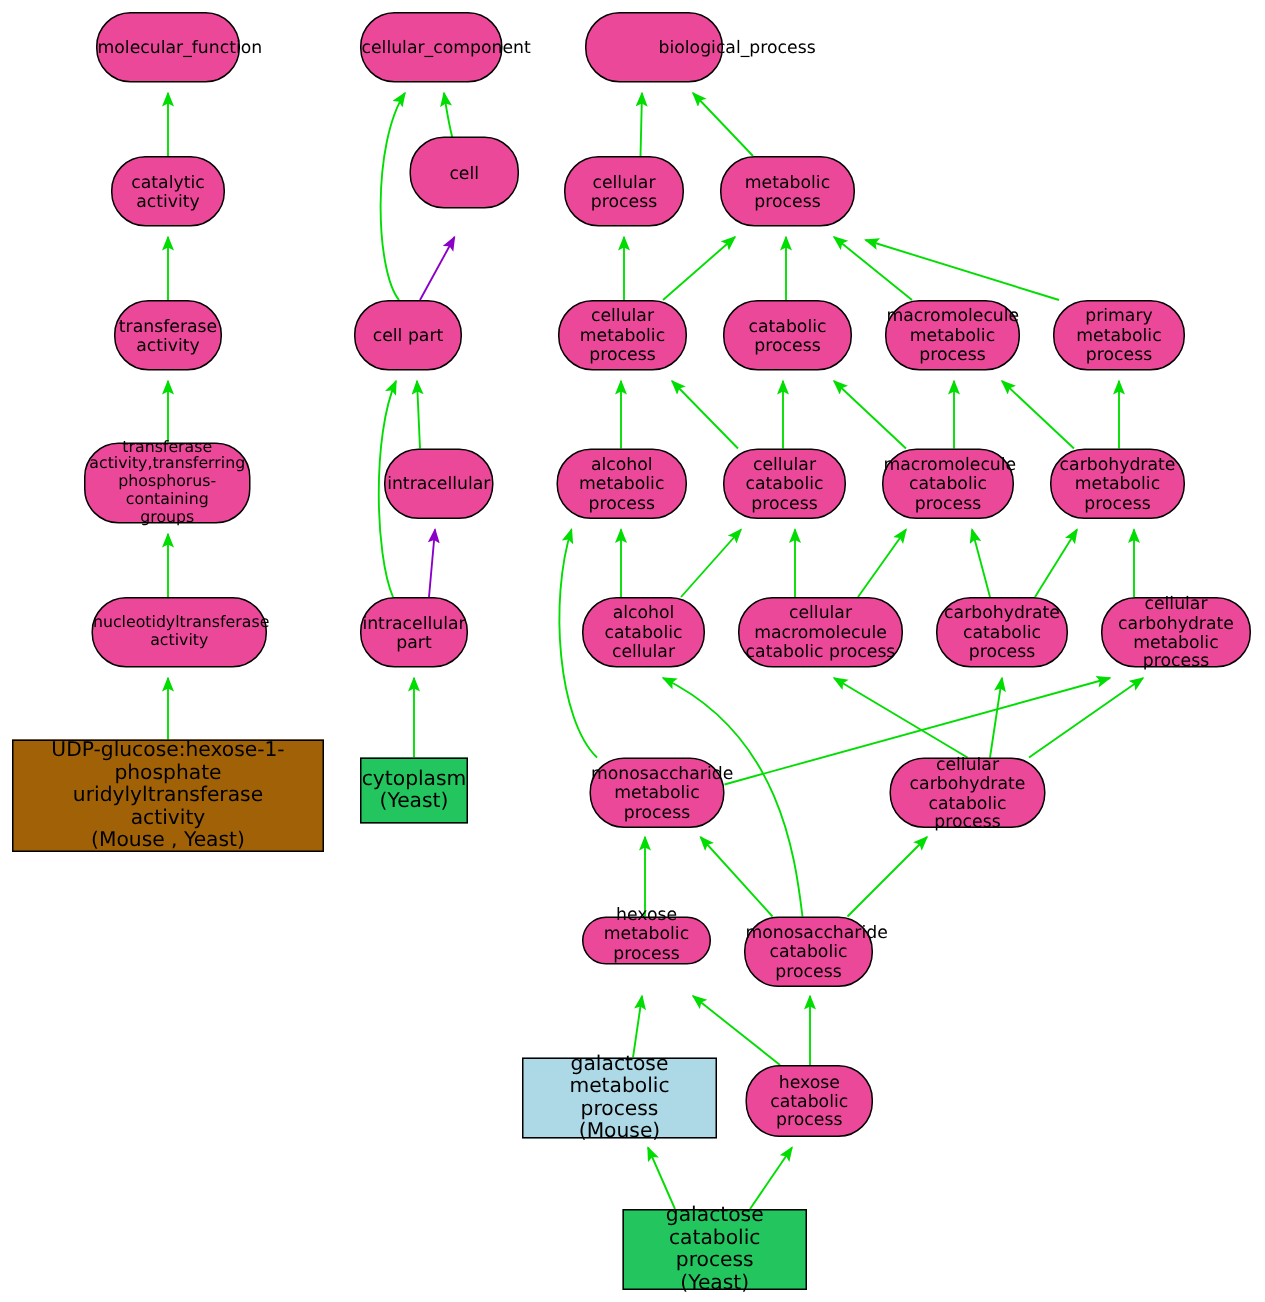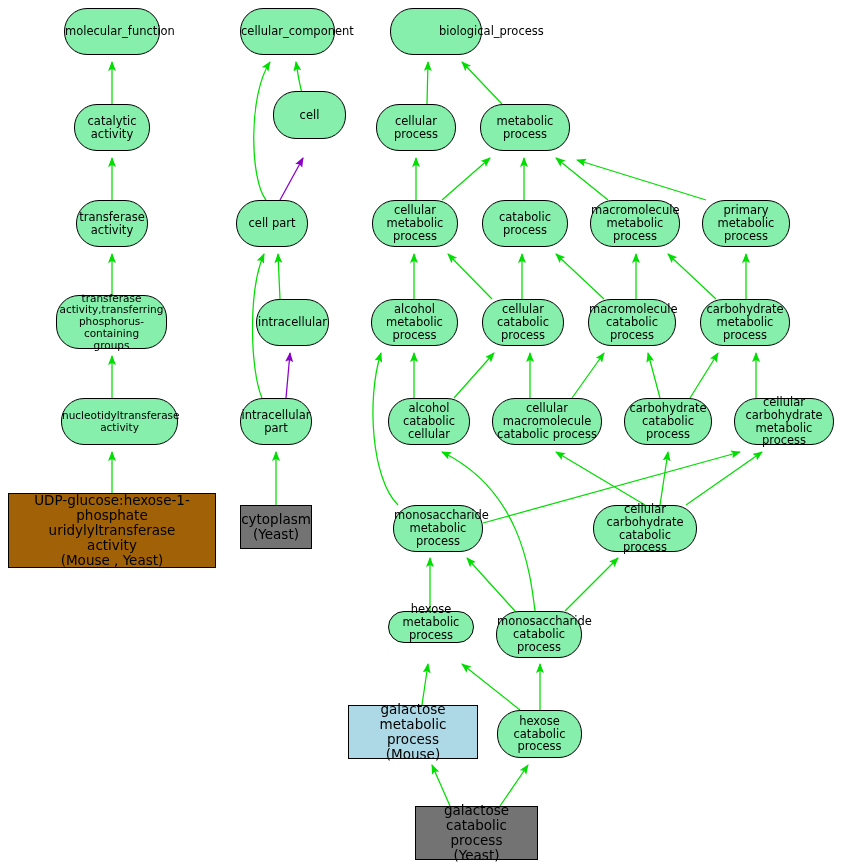--- a/index.html
+++ b/index.html
@@ -30,24 +30,24 @@
     line-height:1.12;
     color:#000000;
     z-index:5;
   }
   .node .lbl{
     display:block;
     width:100%;
     padding:0 2px;
     white-space:pre-line;
   }
-  .fill-white{background:#86efac;border-radius:23px;}
+  .fill-white{background:#ec4899;border-radius:23px;}
   .fill-grey{background:#a16207;}
   .fill-lightblue{background:#add8e6;}
-  .fill-cyan{background:#737373;}
+  .fill-cyan{background:#22c55e;}
   .fs10{font-size:10.5px;}
   .fs11{font-size:11.5px;}
   .fs13{font-size:13.5px;}
 </style>
 </head>
 <body>
 
 <div id="canvas">
   <svg id="edges" viewBox="0 0 843 868" xmlns="http://www.w3.org/2000/svg">
     <defs>

